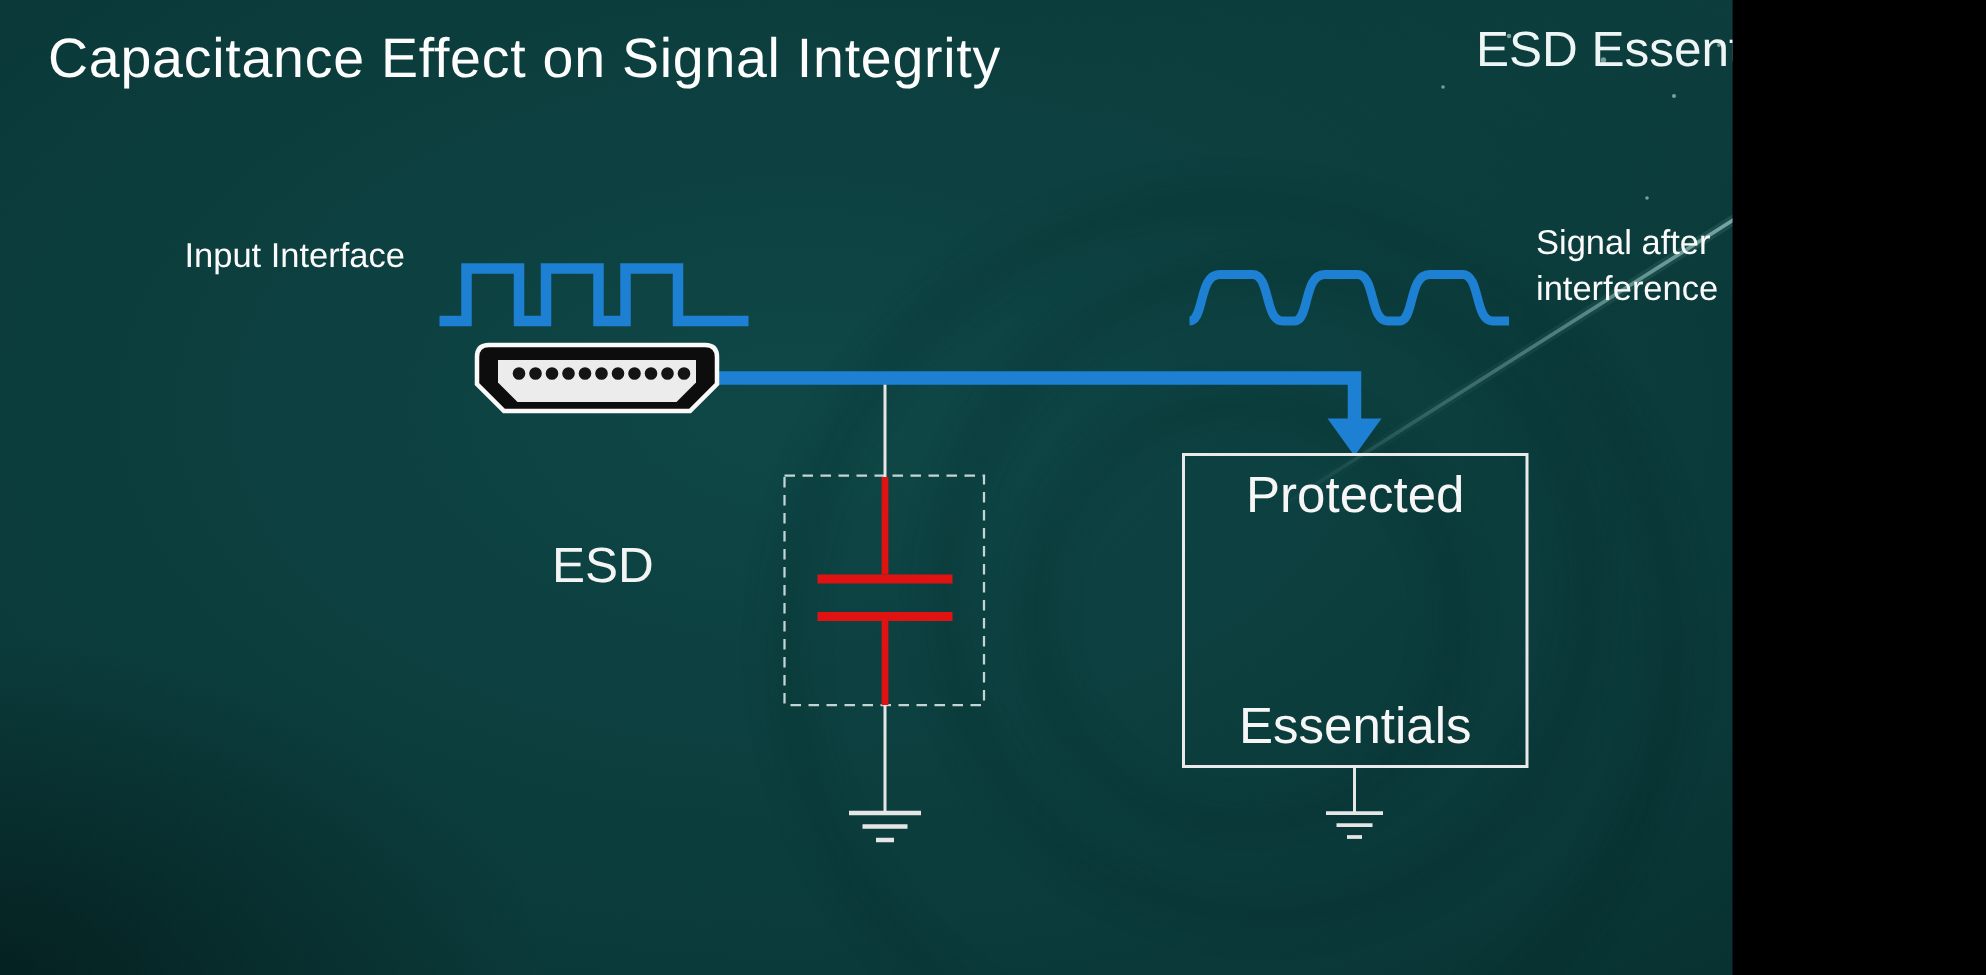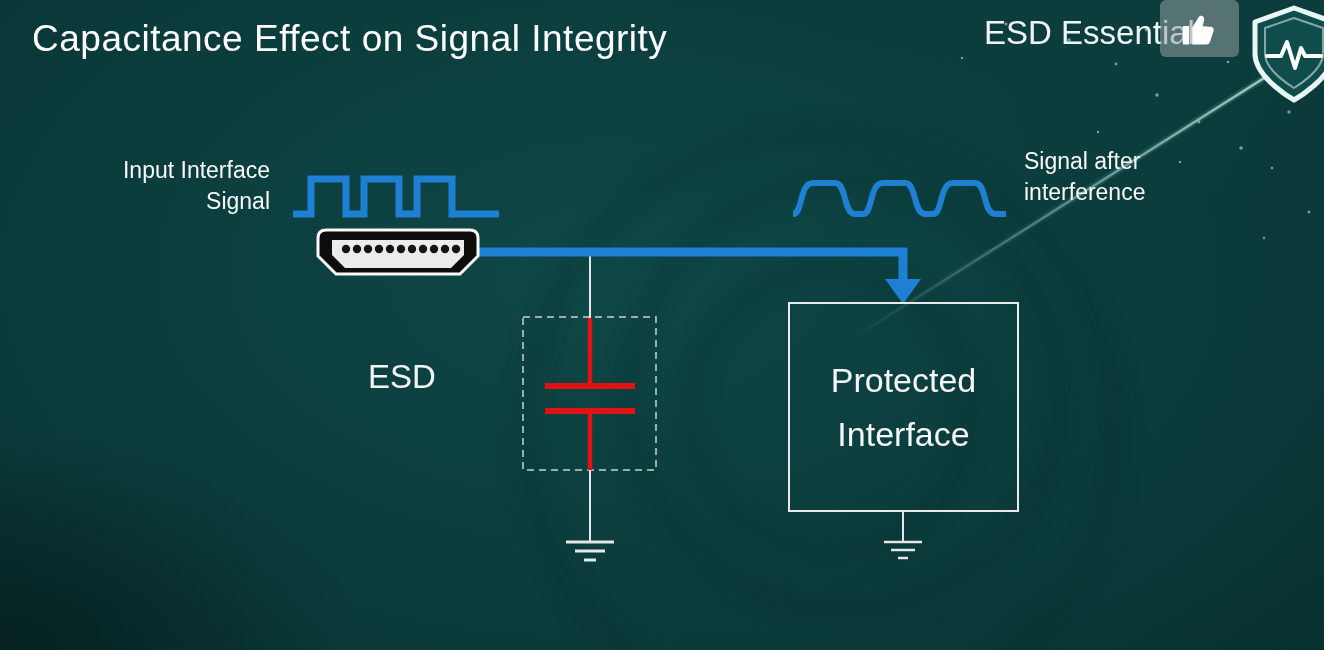--- a/index.html
+++ b/index.html
@@ -1,20 +1,20 @@
 <!DOCTYPE html>
 <html style="--signal-blue: #1d80d2; --diode-red: #e01212; --wire-white: #e6e6e6; --background-teal: #0b3a3a; --text-white: #f7f7f7;"><head>
 <meta charset="utf-8">
 <style>
   * { box-sizing: border-box; }
   html, body { margin: 0; padding: 0; background: #000; }
 
   .canvas {
     position: relative;
-    width: 1324px;
+    width: 1155px;
     height: 650px;
     overflow: hidden;
     font-family: "Liberation Sans", sans-serif;
     color: var(--text-white, #f7f7f7);
     background:
       radial-gradient(520px 320px at 0% 100%, rgba(2,18,18,0.55), rgba(2,18,18,0) 70%),
       radial-gradient(700px 300px at 100% 0%, rgba(16,70,70,0.45), rgba(16,70,70,0) 70%),
       radial-gradient(1500px 900px at 46% 42%, #0f4747 0%, #0b3a3a 42%, #062929 76%, #041d1d 100%);
   }
 
@@ -46,21 +46,21 @@
   .input-label  { left: 58px;  top: 155px; width: 212px; text-align: right; }
   .output-label { left: 1024px; top: 146px; text-align: left; }
 
   .esd-label {
     position: absolute; left: 368px; top: 352px; width: 142px;
     text-align: left; font-size: 33px; line-height: 50px; font-weight: 400; color: #f4f4f4;
   }
 
   .protected-text {
     position: absolute; left: 789px; top: 303px; width: 229px; height: 208px;
-    display: flex; flex-direction: column; align-items: center; justify-content: center;
+    display: flex; flex-direction: column; align-items: center; justify-content: space-between;
     font-size: 34px; line-height: 1.6; font-weight: 400; color: #f6f6f6;
   }
 
   
   .blue-stroke  { stroke: var(--signal-blue, #1d80d2); }
   .blue-fill    { fill:   var(--signal-blue, #1d80d2); }
   .red-stroke   { stroke: var(--diode-red, #e01212); }
   .wire-stroke  { stroke: var(--wire-white, #e6e6e6); }
 </style>
 </head>
@@ -180,30 +180,29 @@
   <div class="shield-wrap">
     <svg width="94" height="104" viewBox="0 0 94 104">
       <path d="M47 6 L86 20 V52 C86 76 47 98 47 98 C47 98 8 76 8 52 V20 Z" fill="#0f4d4d" stroke="#e8f6f4" stroke-width="5" stroke-linejoin="round"></path>
       <path d="M47 16 L76 26 V52 C76 69 47 86 47 86 C47 86 18 69 18 52 V26 Z" fill="none" stroke="rgba(255,255,255,0.5)" stroke-width="2" stroke-linejoin="round"></path>
       <polyline points="20,54 34,54 40,40 48,66 54,46 58,54 74,54" fill="none" stroke="#ffffff" stroke-width="4" stroke-linejoin="round" stroke-linecap="round"></polyline>
     </svg>
   </div>
 
   <div class="label input-label">
     <div>Input Interface</div>
-    <div>Signal</div>
   </div>
 
   <div class="label output-label">
     <div>Signal after</div>
     <div>interference</div>
   </div>
 
   <div class="esd-label">
     <div>ESD</div>
   </div>
 
   <div class="protected-text">
     <div>Protected</div>
-    <div>Interface</div>
+    <div>Essentials</div>
   </div>
 
 </div>
 
 </body></html>

